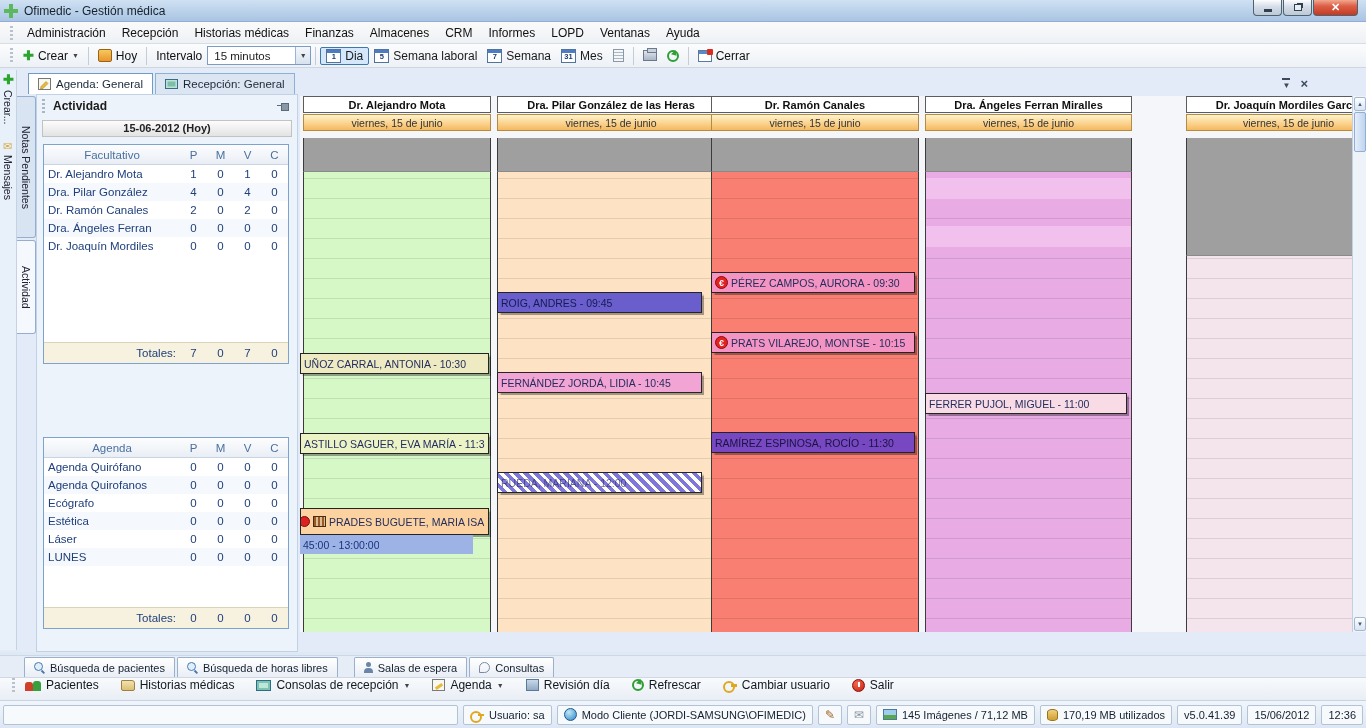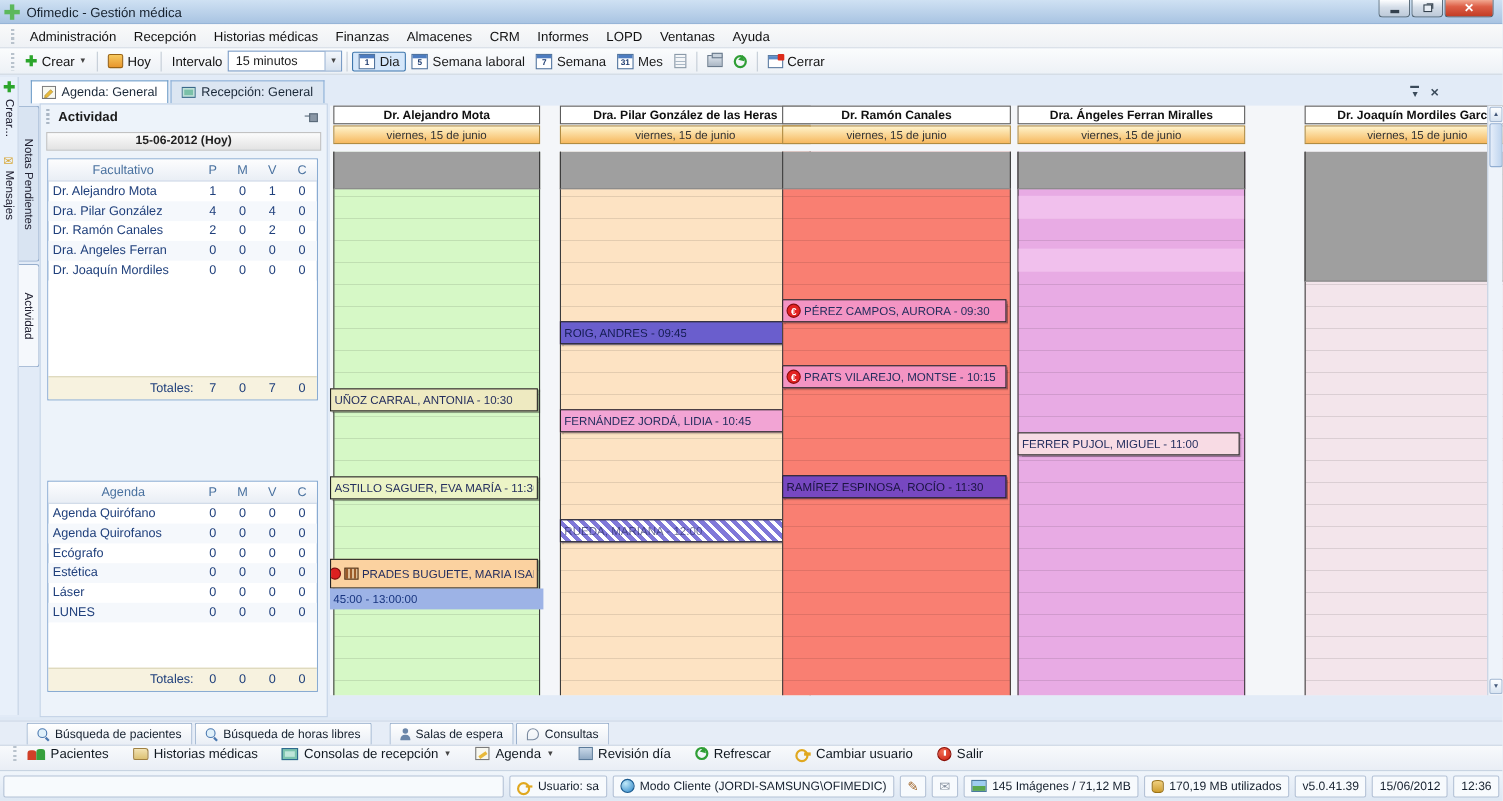--- a/index.html
+++ b/index.html
@@ -438,26 +438,26 @@
         <span class="lbl">UÑOZ CARRAL, ANTONIA - 10:30</span>
       </div>
       <div class="appt" style="left: -3px; top: 337px; width: 189px; height: 21px; background-color: rgb(236, 244, 198);">
         <span class="lbl">ASTILLO SAGUER, EVA MARÍA - 11:30</span>
       </div>
       <div class="appt" style="left: -3px; top: 412px; width: 189px; height: 27px; background-color: rgb(251, 210, 160);">
         <span class="dot-red"></span>
         <span class="grid-ico"></span>
         <span class="lbl">PRADES BUGUETE, MARIA ISABEL -</span>
       </div>
-      <div class="appt appt-sel" style="left: -3px; top: 439px; width: 194px; height: 19px; background-color: rgb(157, 179, 230);">
+      <div class="appt appt-sel" style="left: -3px; top: 439px; width: 173px; height: 19px; background-color: rgb(157, 179, 230);">
         <span class="lbl">45:00 - 13:00:00</span>
       </div>
     </div>
 
-    <div class="cal-col" style="left:209px; width:228px;">
+    <div class="cal-col" style="left:197px; width:228px;">
       <div class="col-name">Dra. Pilar González de las Heras</div>
       <div class="col-date">viernes, 15 de junio</div>
       <div class="gridbg" style="background-color: rgb(253, 227, 195);"></div>
       <div class="offhours"></div>
       <div class="appt" style="left: 0px; top: 196px; width: 205px; height: 21px; color: rgb(20, 28, 82); background-color: rgb(106, 94, 205);">
         <span class="lbl">ROIG, ANDRES - 09:45</span>
       </div>
       <div class="appt" style="left: 0px; top: 276px; width: 205px; height: 21px; background-color: rgb(242, 164, 212);">
         <span class="lbl">FERNÁNDEZ JORDÁ, LIDIA - 10:45</span>
       </div>

